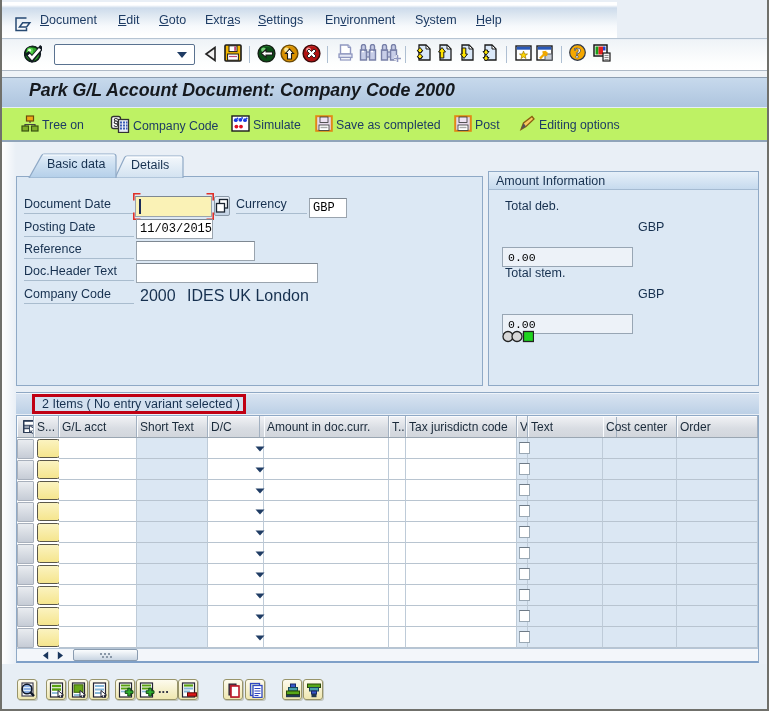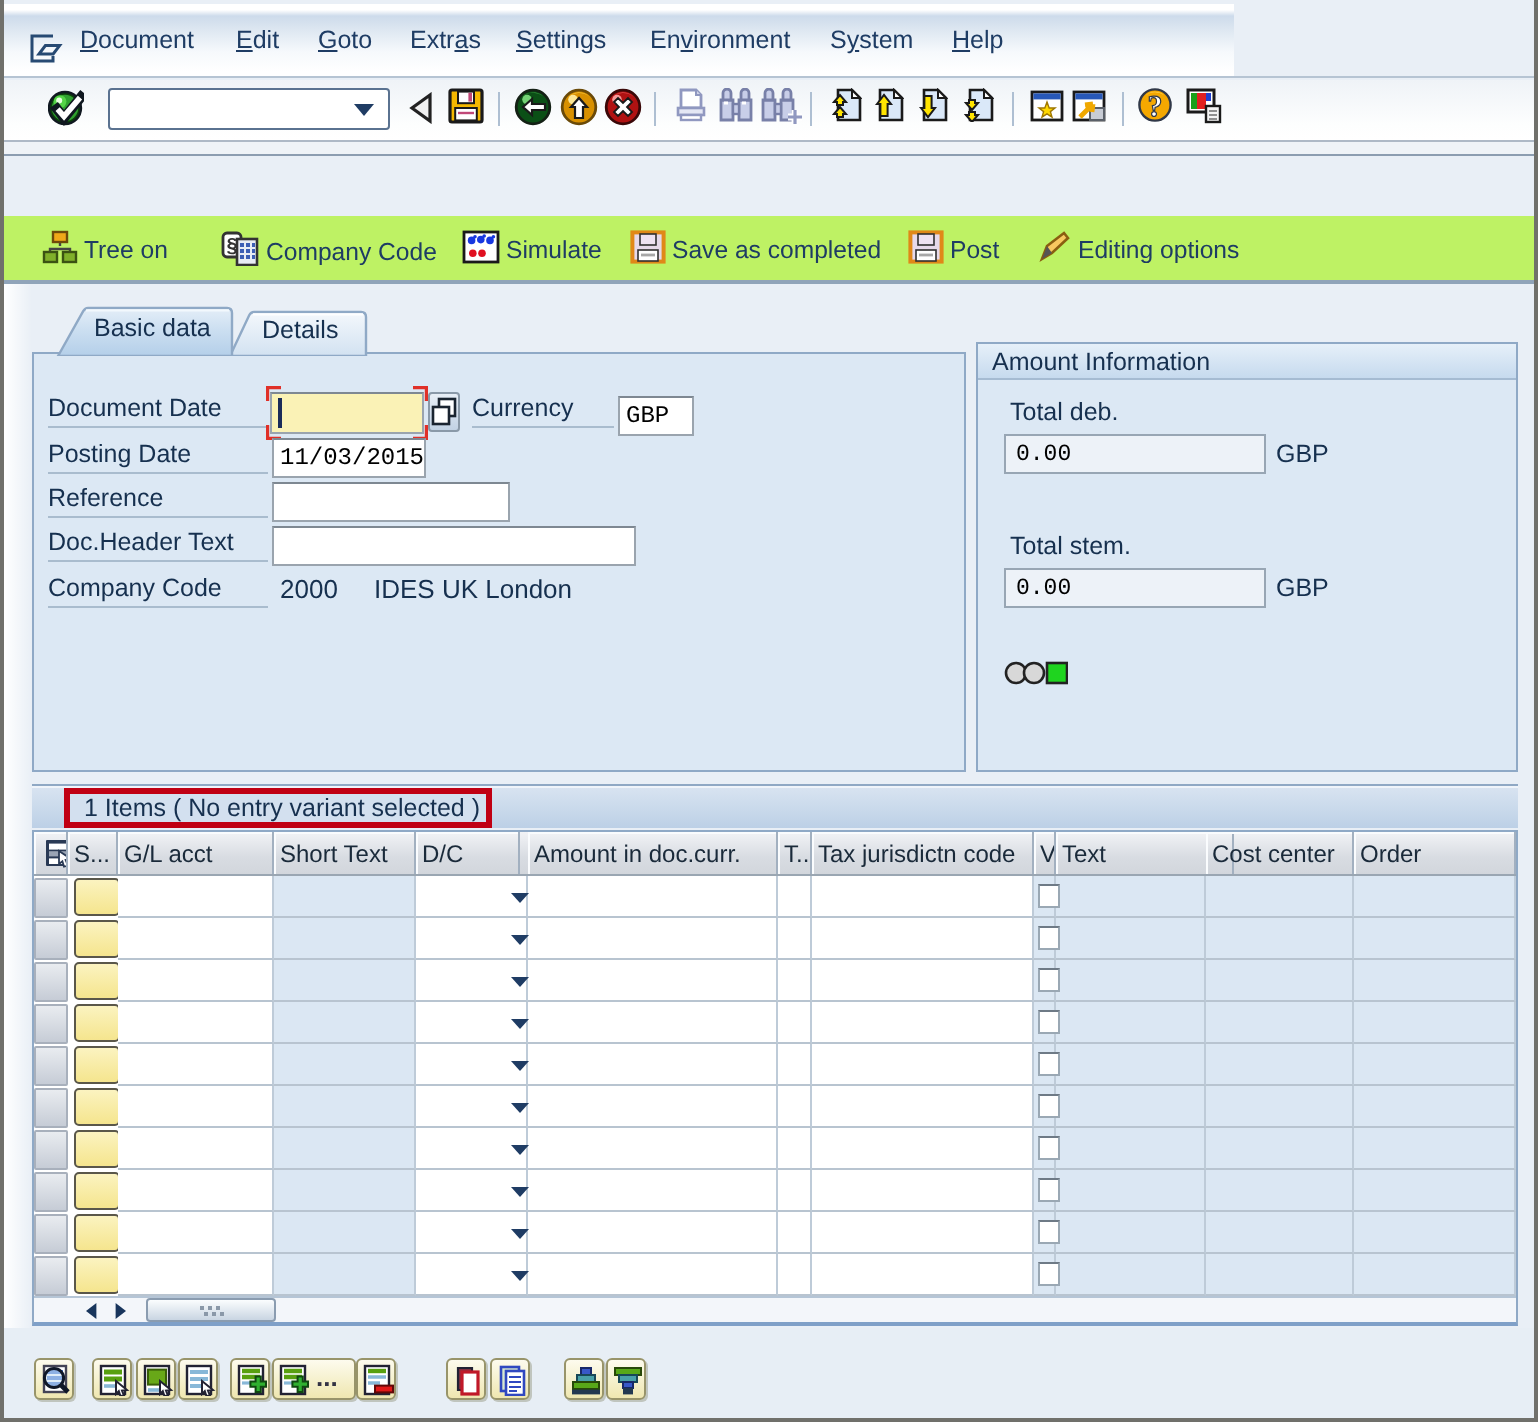--- a/index.html
+++ b/index.html
@@ -28,23 +28,23 @@
 #content { position:absolute; left:0; top:140px; width:765px; height:567px; background:linear-gradient(to right, #FFFFFF 0px, rgba(255,255,255,0) 14px), linear-gradient(#E9EFF6,#E9EFF6); background-color:#E9EFF6; }
 
 .tabsvg { position:absolute; }
 .tabtxt { position:absolute; font-size:12.5px; color:#16304F; z-index:4; }
 
 #formpanel { position:absolute; left:14px; top:36px; width:467px; height:210px; background:#DCE8F4; border:1px solid #8FA9C6; }
 #amtpanel { position:absolute; left:486px; top:31px; width:271px; height:215px; background:#DCE8F4; border:1px solid #8FA9C6; }
 #amthdr { height:18px; background:linear-gradient(#E6F0F9,#C6DAEE); border-bottom:1px solid #A5BBD2; font-size:12.5px; color:#16304F; padding-left:7px; line-height:18px; }
 .flabel { position:absolute; color:#16304F; font-size:12.5px; }
 .finput { position:absolute; background:#fff; border:1px solid #9AA4AE; border-top-color:#7E8892; height:20px; font-family:"Liberation Mono", monospace; font-size:12px; line-height:18px; padding-left:3px; color:#000; }
-.fro { position:absolute; background:#EDF2F8; border:1px solid #98A6B4; height:20px; font-family:"Liberation Mono", monospace; font-size:11.5px; line-height:19px; padding-left:5px; color:#000; }
+.fro { position:absolute; background:#EDF2F8; border:1px solid #98A6B4; height:20px; font-family:"Liberation Mono", monospace; font-size:11.5px; line-height:19px; padding-left:5px; color:#000;margin-top:30px; }
 .lbl { width:110px; height:17px; border-bottom:1px solid #A9BCCE; }
-.fval { position:absolute; color:#16304F; font-size:13px; }
+.fval { position:absolute; color:#16304F; font-size:16px; }
 
 #itemstrip { position:absolute; left:14px; top:252px; width:743px; height:22px; background:linear-gradient(#D9E4F1,#BCD0E6); border-top:1px solid #8FA8C4; box-shadow:inset 0 1px 0 #EFF4FA; }
 #itemsbox { position:absolute; left:30px; top:254px; width:214px; height:20px; border:3px solid #C00013; background:#D3E0EF; font-size:12.5px; color:#16304F; line-height:14px; padding-left:7px; white-space:nowrap; }
 
 #tbl { position:absolute; left:14px; top:275px; width:743px; height:248px; background:#fff; border:1px solid #8FA9C6; border-bottom:2px solid #7FA0C8; }
 #thead { position:absolute; left:0; top:0; width:741px; height:22px; background:linear-gradient(#F2F3F6,#D8DCE2 60%,#D2D6DC); border-bottom:1px solid #9AA6B2; }
 .hc { position:absolute; top:0; height:21px; border-right:1px solid #A2B0C0; box-shadow:inset 1px 1px 0 #FAFCFE; font-size:12px; color:#1A2A3A; line-height:22px; padding-left:3px; overflow:hidden; white-space:nowrap; }
 #trows { position:absolute; left:0; top:22px; width:741px; height:210px; background:#fff; }
 .rsel { position:absolute; left:0px; width:17px; height:20px; background:linear-gradient(#E9ECF0,#C6CCD6); border:1px solid #A8B0BC; border-radius:1px; }
 .ycell { position:absolute; left:20px; width:23px; height:19px; background:linear-gradient(#FBF3C0,#F5E58E); border:1px solid #5A574A; border-radius:2.5px; }
@@ -195,20 +195,21 @@
     <svg style="position:absolute;left:591px;top:4px" width="18" height="18" viewBox="0 0 18 18">
       <rect x="1" y="1" width="13" height="11" fill="#fff" stroke="#1A1A1A" stroke-width="1.5"></rect>
       <rect x="2.5" y="2.5" width="3" height="8" fill="#18A018"></rect>
       <rect x="5.5" y="2.5" width="4.5" height="8" fill="#E02020"></rect>
       <rect x="10" y="2.5" width="2.5" height="4" fill="#2040D0"></rect>
       <rect x="10" y="9" width="7" height="8" fill="#F4F4F4" stroke="#1A1A1A" stroke-width="1.2"></rect>
       <path d="M11.5 11.5 h4 M11.5 13.5 h4 M11.5 15.5 h4" stroke="#909090" stroke-width="1"></path>
     </svg>
   </div>
   <div style="position:absolute;left:0;top:70px;width:765px;height:8px;background:#EFF3F7;border-top:1px solid #AEB9C6;border-bottom:1px solid #8C9DB0"></div>
+  <div id="titlebar">Park G/L Account Document: Company Code 2000</div>
   <div style="position:absolute;left:0;top:140px;width:765px;height:2px;background:#90A4B9;z-index:50"></div>
   <div id="apptb">
     <span class="abtn" style="left:19px">
       <svg width="18" height="17" viewBox="0 0 18 17">
         <path d="M9 4 V8 M4 12 V9.5 H14 V12 M4 9.5 H14" fill="none" stroke="#444" stroke-width="1.2"></path>
         <rect x="5.5" y="1" width="7" height="5" fill="#F0A818" stroke="#6E4A0A" stroke-width="1.2"></rect>
         <rect x="1" y="11" width="6.5" height="5" fill="#7FAF2A" stroke="#3A5212" stroke-width="1.2"></rect>
         <rect x="10.5" y="11" width="6.5" height="5" fill="#7FAF2A" stroke="#3A5212" stroke-width="1.2"></rect>
       </svg>Tree on</span>
     <span class="abtn" style="left:108px">
@@ -326,21 +327,21 @@
       <div class="flabel" style="left:16px;top:94px">Total stem.</div>
       <div class="fro" style="left:13px;top:112px;width:131px">0.00</div>
       <div class="flabel" style="left:149px;top:115px">GBP</div>
       <svg style="position:absolute;left:13px;top:158px" width="32" height="13" viewBox="0 0 32 13">
         <circle cx="6" cy="6.5" r="5" fill="#D8D8D8" stroke="#222" stroke-width="1.3"></circle>
         <circle cx="15" cy="6.5" r="5" fill="#D8D8D8" stroke="#222" stroke-width="1.3"></circle>
         <rect x="21.5" y="1.5" width="10" height="10" fill="#1FD41F" stroke="#222" stroke-width="1.3"></rect>
       </svg>
     </div>
     <div id="itemstrip"></div>
-    <div id="itemsbox">1 Items ( No entry variant selected )</div>
+    <div id="itemsbox">2 Items ( No entry variant selected )</div>
     <div id="tbl">
       <div id="thead">
           <div class="hc" style="left:0px;width:17px"><svg width="15" height="16" viewBox="0 0 15 16" style="margin:3px 0 0 2px">
               <rect x="1" y="1" width="11.5" height="13" fill="#2A3A55" rx="0.5"></rect>
               <rect x="2.5" y="2.8" width="8.5" height="3" fill="#fff"></rect>
               <rect x="2.5" y="6.6" width="8.5" height="2.6" fill="#9AA4B4"></rect>
               <rect x="2.5" y="10.2" width="8.5" height="2.8" fill="#fff"></rect>
               <path d="M7.5 6.5 L13.5 10.5 L10.8 11 L12 13.8 L10 14.3 L9.2 11.6 L7.5 13 Z" fill="#fff" stroke="#2A3A55" stroke-width="0.9"></path>
             </svg></div>
           <div class="hc" style="left:17px;width:25px">S...</div>

